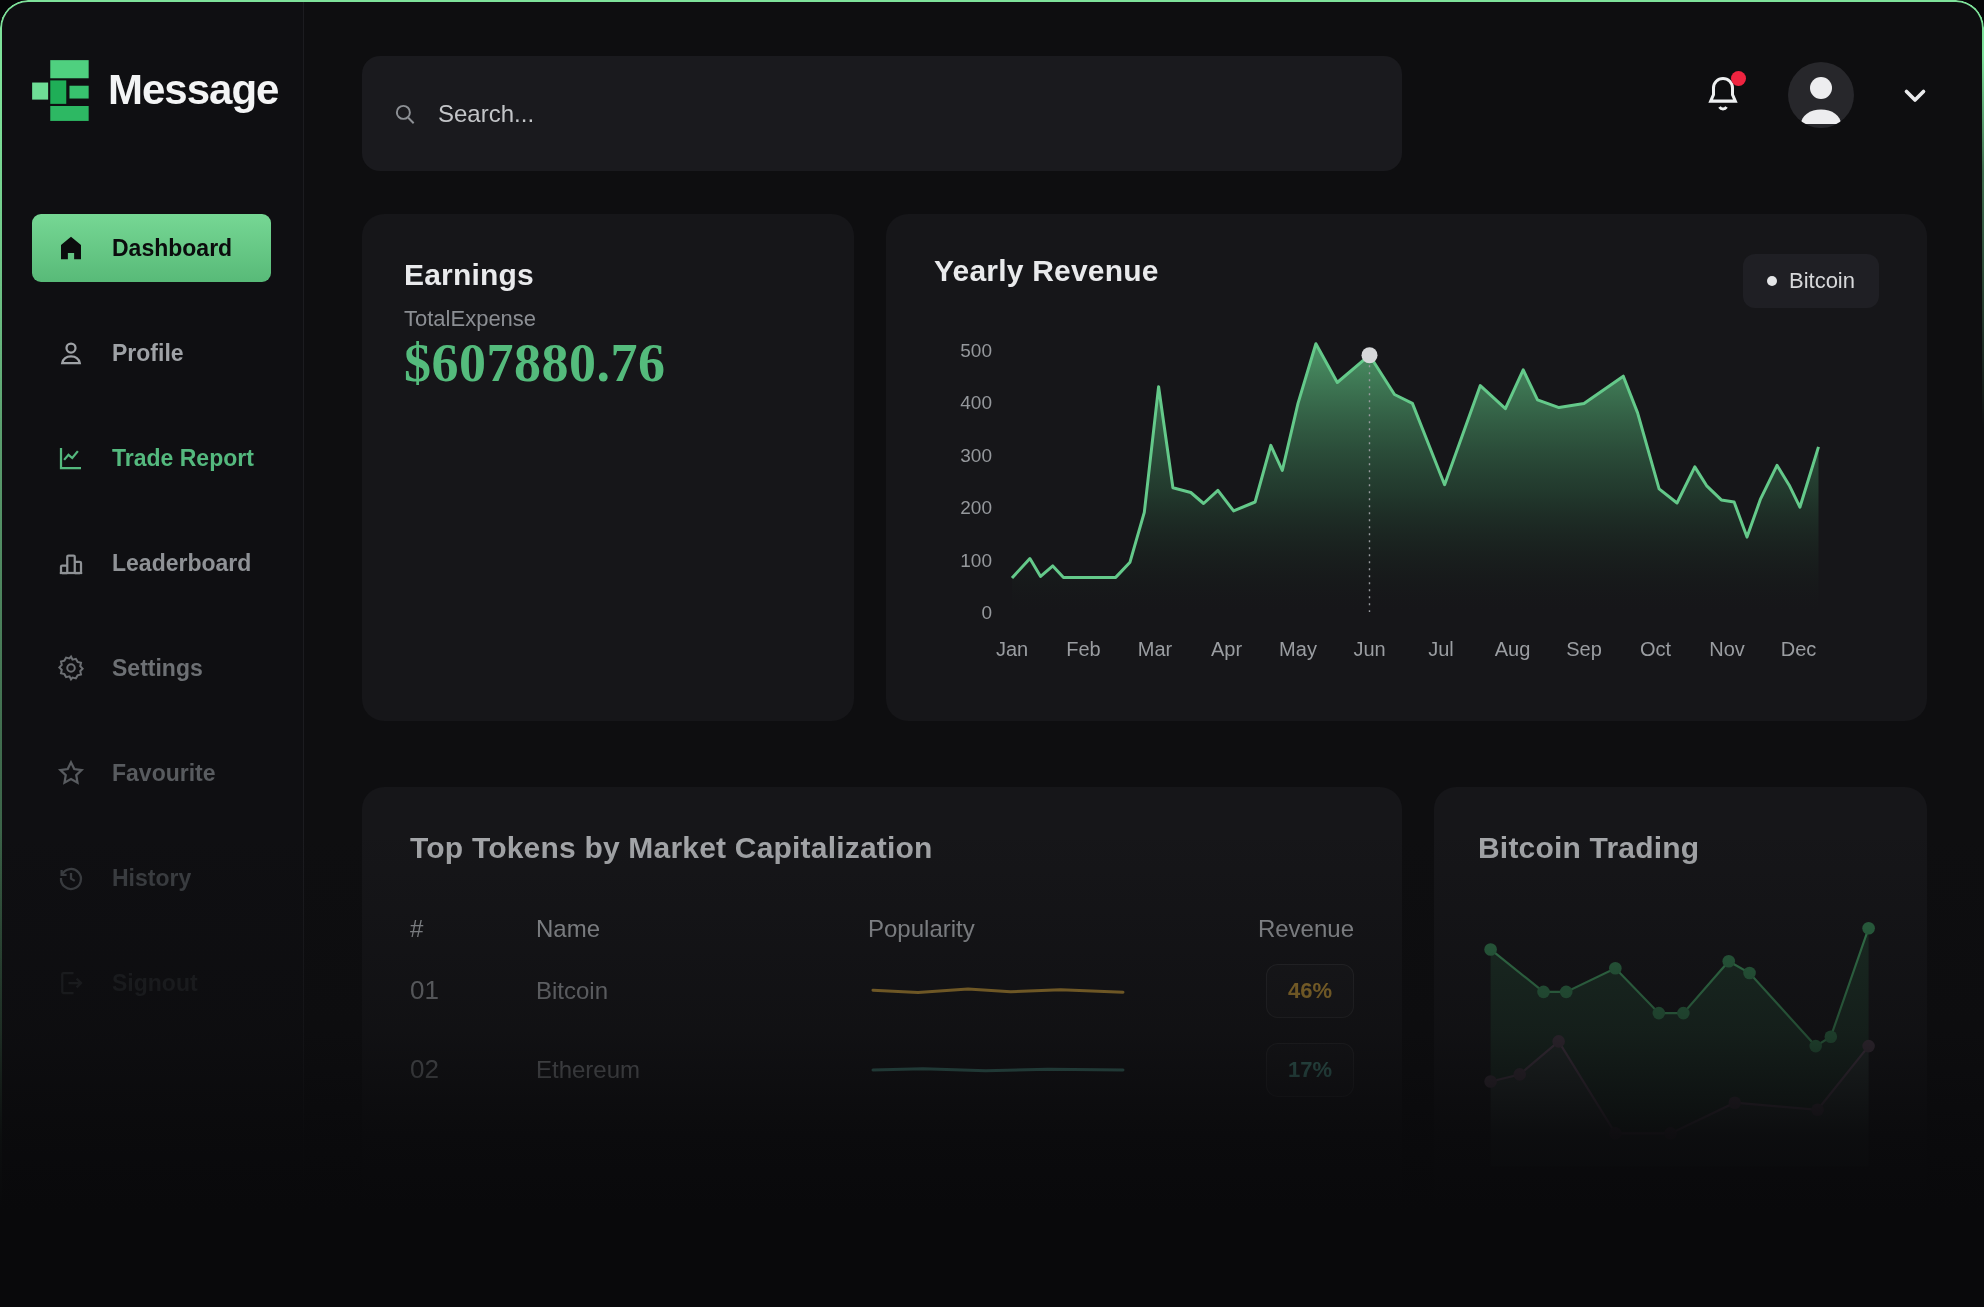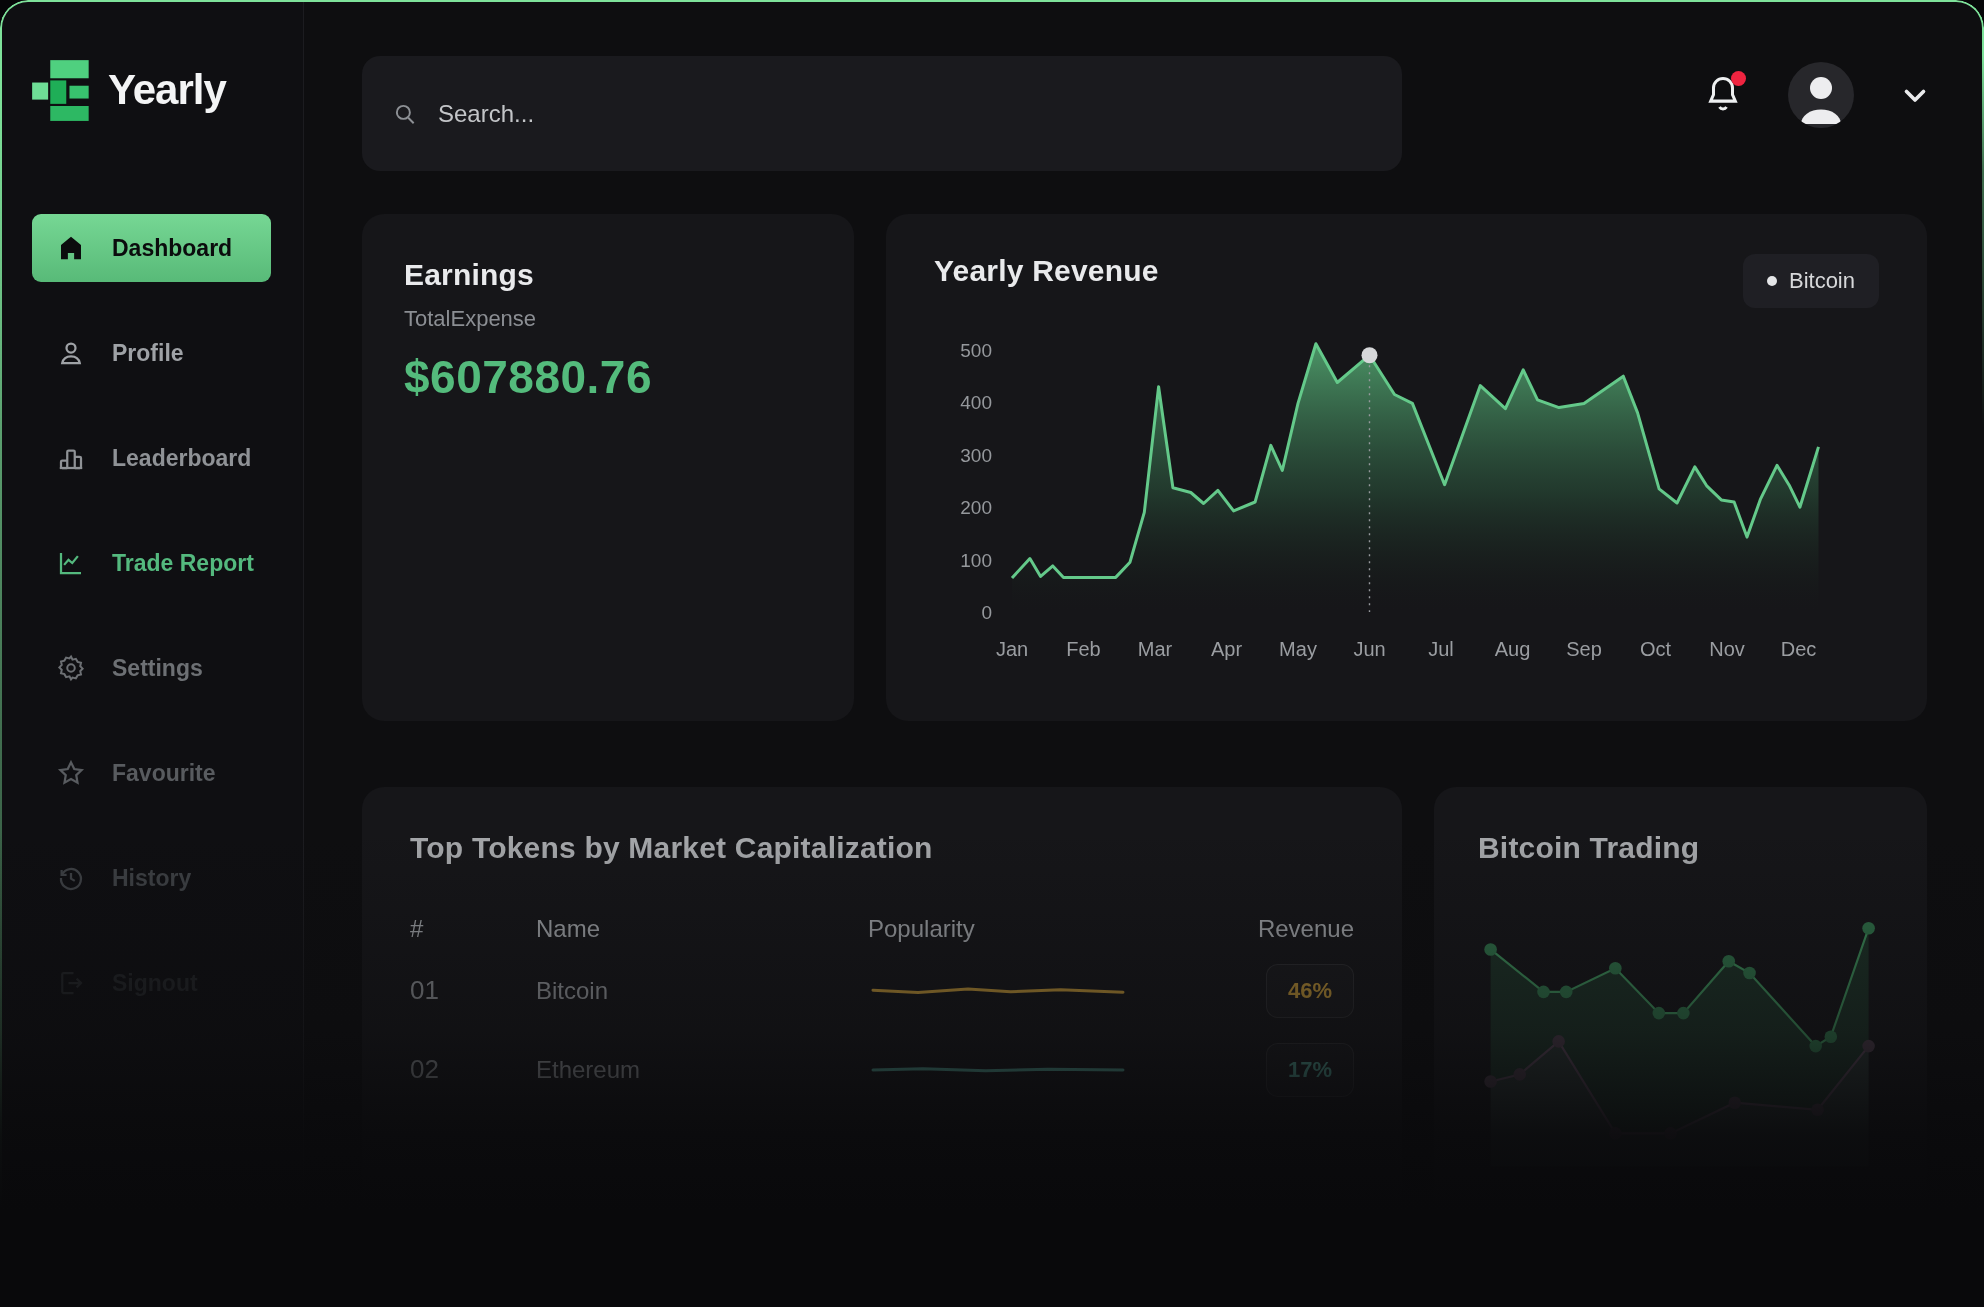--- a/index.html
+++ b/index.html
@@ -56,21 +56,21 @@
   .row1 { position:absolute; left:58px; top:214px; display:flex; gap:32px; }
   .row2 { position:absolute; left:58px; top:787px; display:flex; gap:32px; }
   .card { background:#161619; border-radius:22px; }
   .card-earnings { width:492px; height:507px; padding:44px 42px; }
   .card-revenue  { width:1041px; height:507px; padding:40px 48px 30px 48px; }
   .card-tokens   { width:1040px; height:470px; padding:44px 48px; }
   .card-trading  { width:493px; height:470px; padding:44px 44px 20px 44px; }
 
   .card-title { font-size:30px; font-weight:700; color:#e9eaec; letter-spacing:.2px; }
   .sub-label  { font-size:22px; color:#8b8e93; margin-top:14px; }
-  .amount     { font-size:46px; font-weight:800; color:#54bb7c; margin-top:18px; letter-spacing:.5px; }
+  .amount     { font-size:54px; font-weight:800; color:#54bb7c; margin-top:0; letter-spacing:.5px;font-family:Liberation Serif, serif; }
   .gauge-wrap { margin-top:48px; display:flex; justify-content:center; }
 
   .rev-head { display:flex; justify-content:space-between; align-items:flex-start; }
   .legend-chip { display:flex; align-items:center; gap:12px; background:#1f1f24; border-radius:12px;
                  padding:14px 24px; }
   .legend-dot { width:10px; height:10px; border-radius:50%; background:#e4e5e7; }
   .legend-label { font-size:22px; color:#d7d8da; }
   .rev-chart { margin-top:30px; }
 
   
@@ -98,52 +98,52 @@
 
   <aside class="sidebar">
     <div class="logo">
       <svg width="64" height="64" viewBox="0 0 60 60">
         <rect x="19" y="2" width="36" height="17" fill="#4fd07f"></rect>
         <rect x="2" y="23" width="15" height="16" fill="#6ede96"></rect>
         <rect x="19" y="21" width="15" height="22" fill="#1fae57"></rect>
         <rect x="37" y="26" width="18" height="12" fill="#38c26e"></rect>
         <rect x="19" y="45" width="36" height="14" fill="#2db863"></rect>
       </svg>
-      <span class="logo-text">Yearly</span>
+      <span class="logo-text">Message</span>
     </div>
 
     <nav class="nav">
       <div class="nav-item active">
         <svg viewBox="0 0 24 24" fill="currentColor">
           <path d="M12 3l8 6.5V21h-5.5v-5h-5v5H4V9.5z"></path>
         </svg>
         <span>Dashboard</span>
       </div>
       <div class="nav-item ni-profile">
         <svg viewBox="0 0 24 24" fill="none" stroke="currentColor" stroke-width="1.8">
           <circle cx="12" cy="8" r="3.6"></circle>
             <path d="M5 20c.8-3.6 3.6-5.4 7-5.4s6.2 1.8 7 5.4z"></path>
         </svg>
         <span>Profile</span>
       </div>
+      <div class="nav-item ni-trade">
+        <svg viewBox="0 0 24 24" fill="none" stroke="currentColor" stroke-width="1.8">
+          <path d="M4 4v16h16"></path>
+            <path d="M6.5 13.5l3.5-4 3 2.5 4.5-5.5"></path>
+        </svg>
+        <span>Trade Report</span>
+      </div>
       <div class="nav-item ni-leader">
         <svg viewBox="0 0 24 24" fill="none" stroke="currentColor" stroke-width="1.8">
           <path d="M9 20V7a1 1 0 0 1 1-1h4a1 1 0 0 1 1 1v13"></path>
             <path d="M15 20h4a1 1 0 0 0 1-1v-7a1 1 0 0 0-1-1h-4"></path>
             <path d="M9 20H5a1 1 0 0 1-1-1v-4a1 1 0 0 1 1-1h4"></path>
             <path d="M3 20h18"></path>
         </svg>
         <span>Leaderboard</span>
-      </div>
-      <div class="nav-item ni-trade">
-        <svg viewBox="0 0 24 24" fill="none" stroke="currentColor" stroke-width="1.8">
-          <path d="M4 4v16h16"></path>
-            <path d="M6.5 13.5l3.5-4 3 2.5 4.5-5.5"></path>
-        </svg>
-        <span>Trade Report</span>
       </div>
       <div class="nav-item ni-settings">
         <svg viewBox="0 0 24 24" fill="none" stroke="currentColor" stroke-width="1.6">
           <circle cx="12" cy="12" r="3"></circle>
             <path d="M12 2.8l1.2 2.5 2.7-.6 1.4 2.4 2.7.7-.6 2.7 1.9 2-1.9 2 .6 2.7-2.7.7-1.4 2.4-2.7-.6L12 21.2l-1.2-2.5-2.7.6-1.4-2.4-2.7-.7.6-2.7-1.9-2 1.9-2-.6-2.7 2.7-.7 1.4-2.4 2.7.6z"></path>
         </svg>
         <span>Settings</span>
       </div>
       <div class="nav-item ni-favourite">
         <svg viewBox="0 0 24 24" fill="none" stroke="currentColor" stroke-width="1.8">

